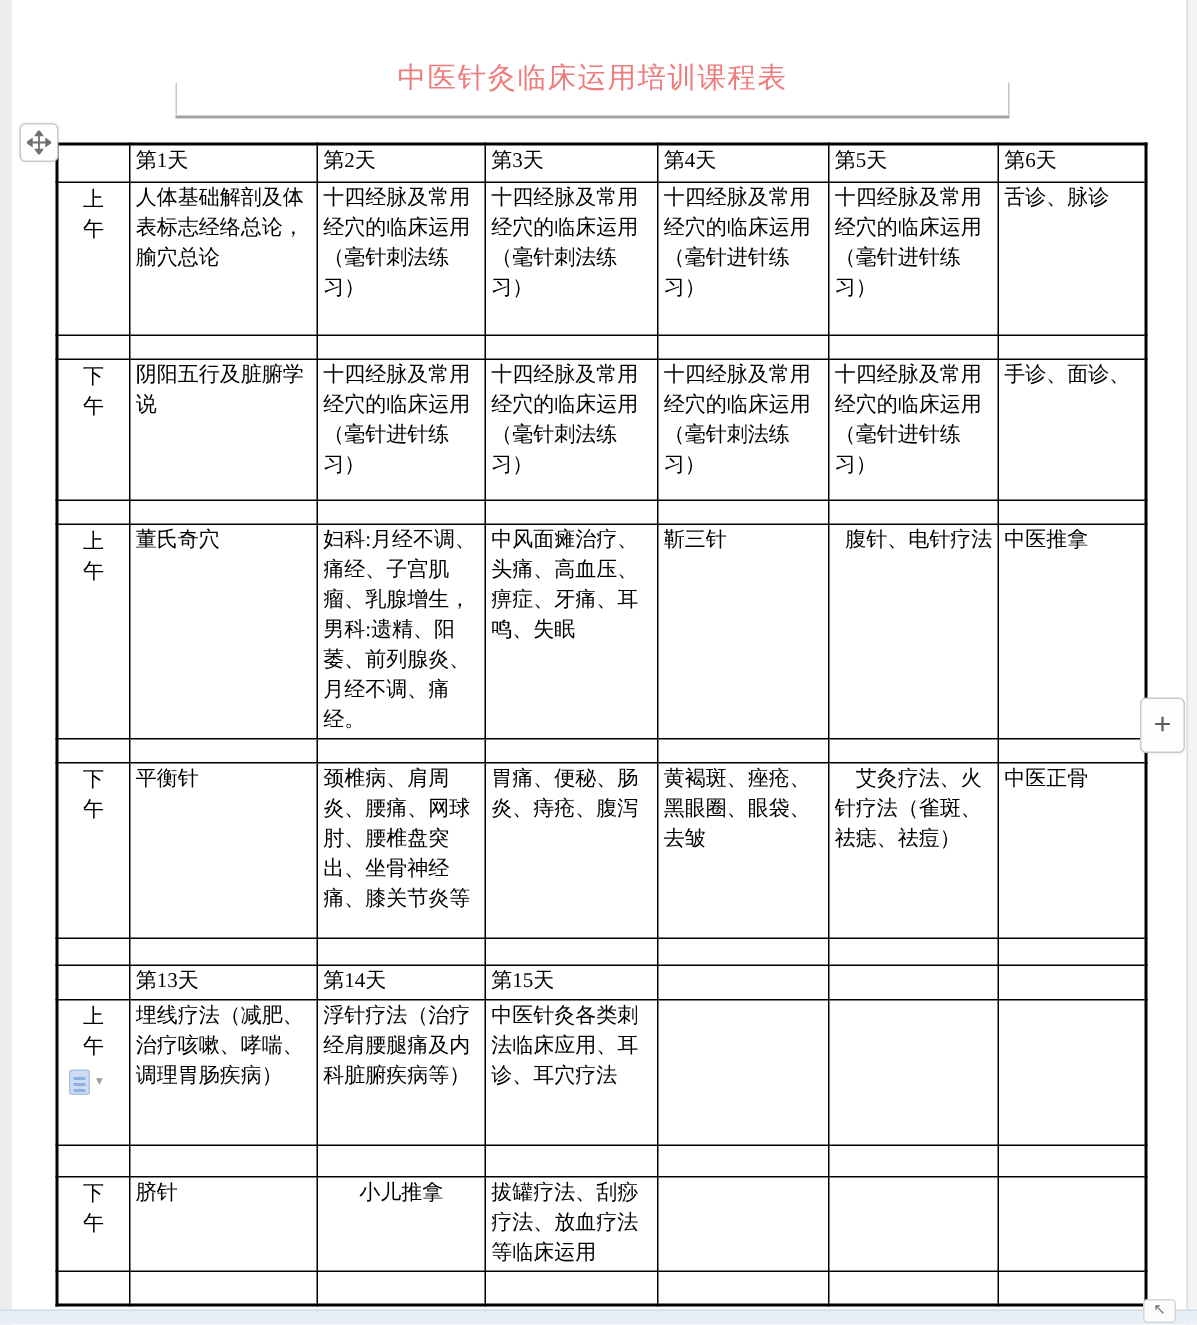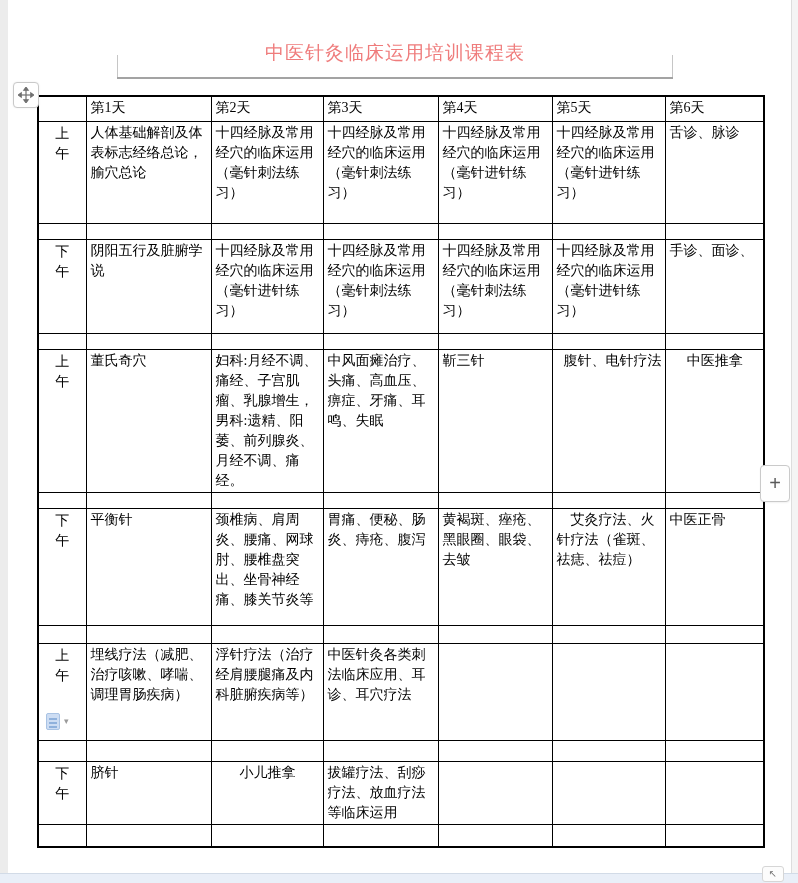--- a/index.html
+++ b/index.html
@@ -143,21 +143,21 @@
           <td></td>
           <td></td>
         </tr>
         <tr style="height: 122px;">
           <td class="label-cell">上午</td>
           <td>董氏奇穴</td>
           <td>妇科:月经不调、痛经、子宫肌瘤、乳腺增生，男科:遗精、阳萎、前列腺炎、月经不调、痛经。</td>
           <td>中风面瘫治疗、头痛、高血压、痹症、牙痛、耳鸣、失眠</td>
           <td>靳三针</td>
           <td style="text-align: right;">腹针、电针疗法</td>
-          <td style="text-align: center;">中医推拿</td>
+          <td style="">中医推拿</td>
         </tr>
         <tr style="height: 16px;">
           <td class="label-cell"></td>
           <td></td>
           <td></td>
           <td></td>
           <td></td>
           <td></td>
           <td></td>
         </tr>
@@ -172,20 +172,29 @@
         </tr>
         <tr style="height: 18px;">
           <td class="label-cell"></td>
           <td></td>
           <td></td>
           <td></td>
           <td></td>
           <td></td>
           <td></td>
         </tr>
+        <tr style="height: 22px;">
+          <td class="label-cell"></td>
+          <td class="day-header">第13天</td>
+          <td class="day-header">第14天</td>
+          <td class="day-header">第15天</td>
+          <td class="day-header"></td>
+          <td class="day-header"></td>
+          <td class="day-header"></td>
+        </tr>
         <tr style="height: 97px;">
           <td class="label-cell">上午</td>
           <td>埋线疗法（减肥、治疗咳嗽、哮喘、调理胃肠疾病）</td>
           <td>浮针疗法（治疗经肩腰腿痛及内科脏腑疾病等）</td>
           <td>中医针灸各类刺法临床应用、耳诊、耳穴疗法</td>
           <td></td>
           <td></td>
           <td></td>
         </tr>
         <tr style="height: 21px;">

